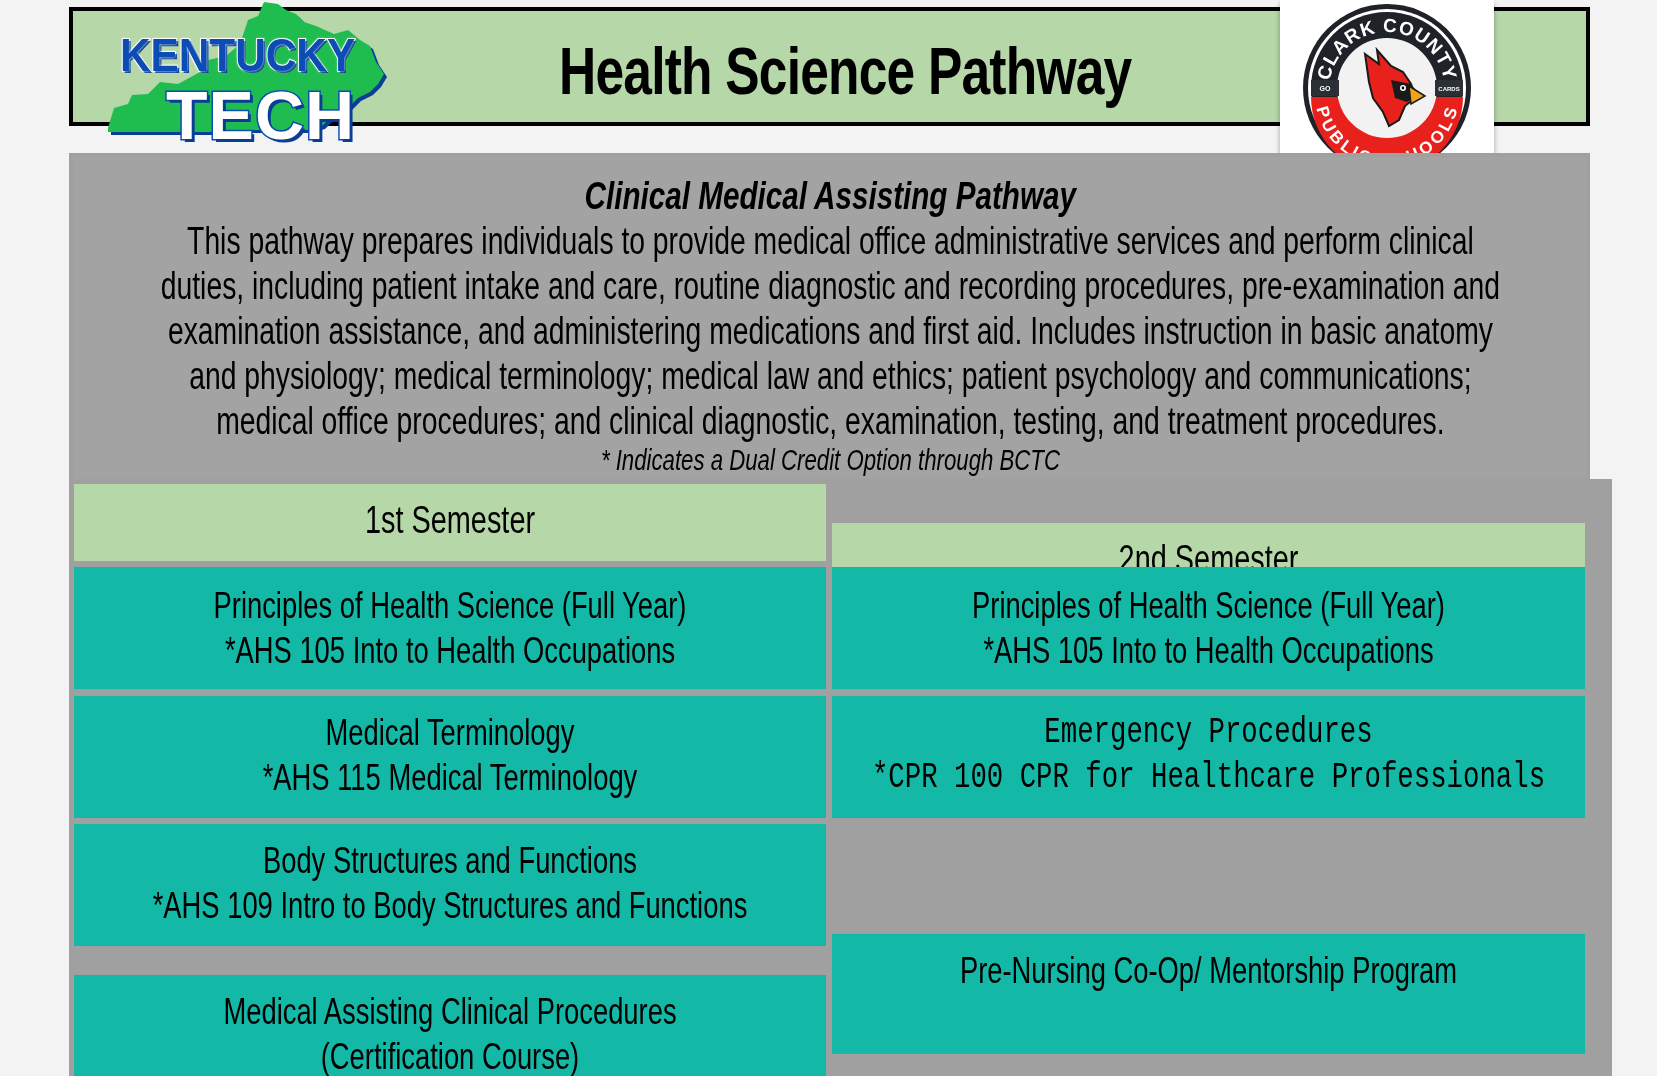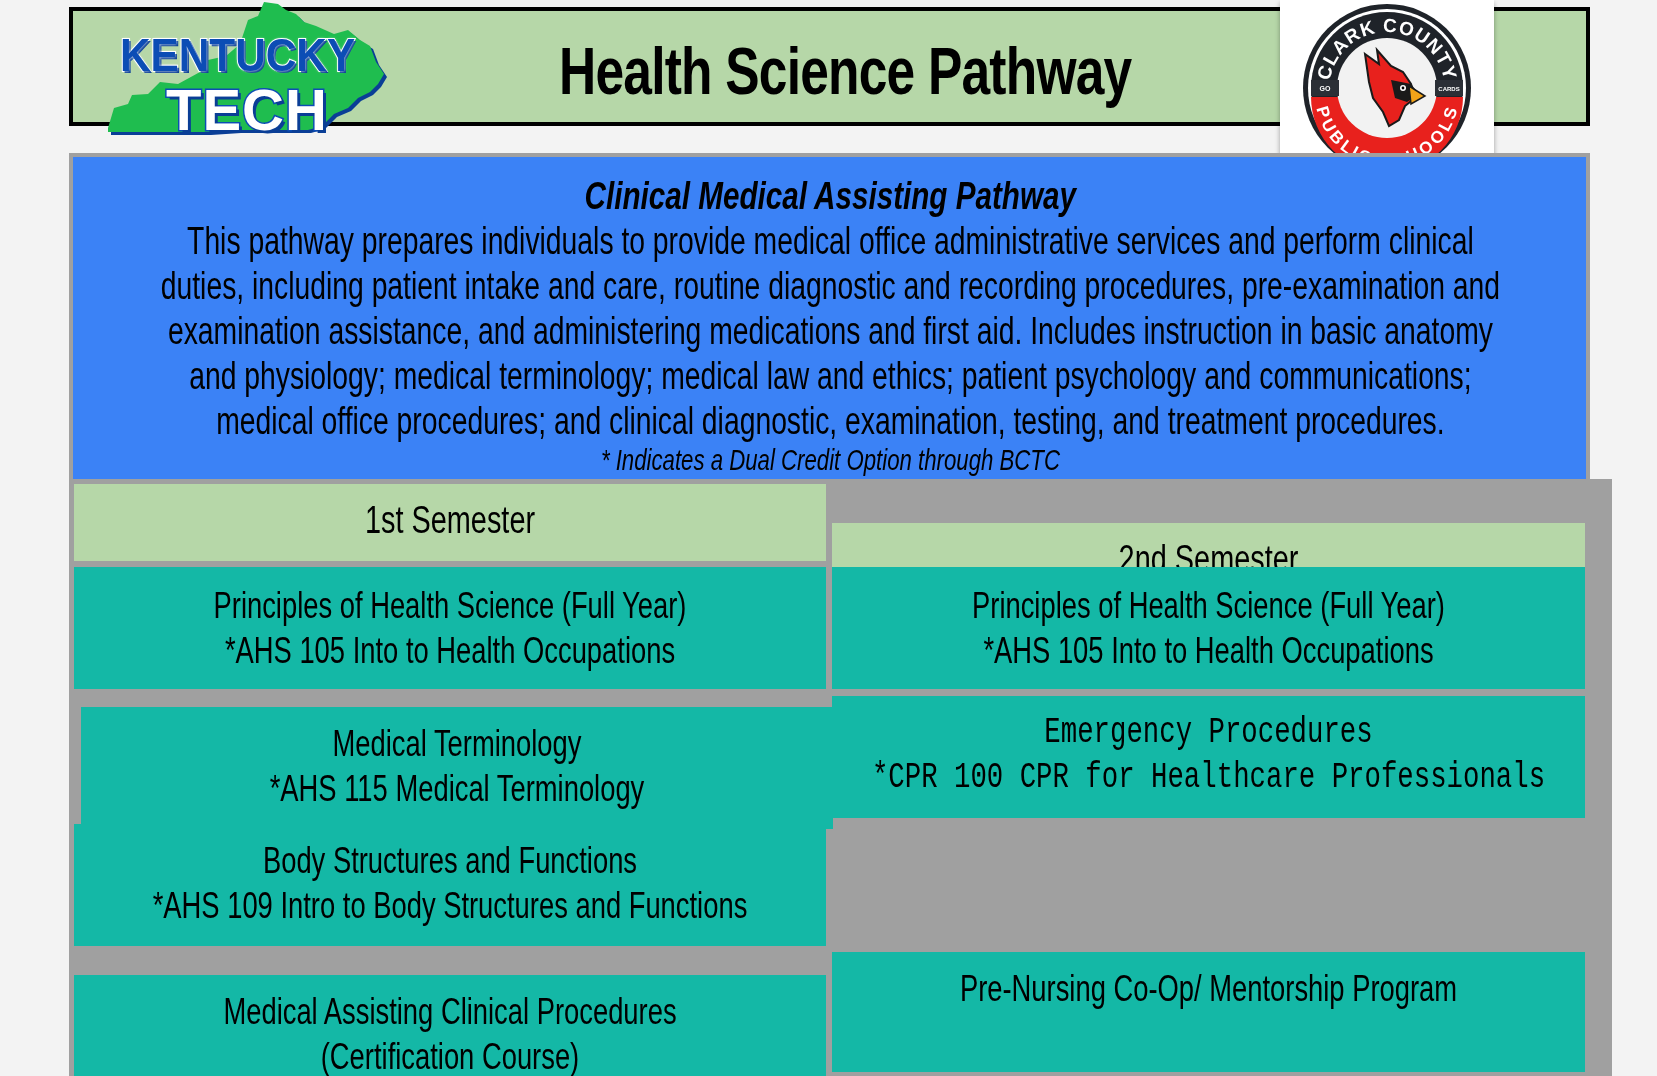--- a/index.html
+++ b/index.html
@@ -27,38 +27,38 @@
     .kt-logo { position: absolute; left: 108px; top: 0; width: 300px; height: 140px; }
     .kt-state { position: absolute; left: 0; top: 0; }
     .kt-word1 {
       position: absolute; left: 12px; top: 28px; font-size: 46px; font-weight: 900;
       color: #0c4db5; letter-spacing: 0px;
       -webkit-text-stroke: 2px #ffffff; paint-order: stroke fill;
       text-shadow: 0 0 3px #fff, 2px 2px 0 #0a3e96;
       transform: scaleX(0.92); transform-origin: 0 0;
     }
     .kt-word2 {
-      position: absolute; left: 58px; top: 76px; font-size: 58px; font-weight: 900;
+      position: absolute; left: 58px; top: 76px; font-size: 68px; font-weight: 900;
       color: #ffffff; letter-spacing: 1px;
       -webkit-text-stroke: 3px #0c4db5; paint-order: stroke fill;
       text-shadow: 3px 3px 0 #0a3e96;
     }
 
     
     .cc-logo {
       position: absolute; left: 1280px; top: 0; width: 214px; height: 177px;
       background: #ffffff; box-shadow: 0 3px 5px rgba(0,0,0,0.35);
     }
     .cc-logo svg { position: absolute; left: 19px; top: 2px; }
 
     
     .desc-box {
       position: absolute; left: 69px; top: 153px; width: 1521px; height: 330px;
       border: 4px solid #a0a0a0; border-bottom: none; box-sizing: border-box;
-      background: #3b82f6;
+      background: #a3a3a3;
     }
     .desc-heading {
       position: absolute; left: 0; right: 0; top: 18px; text-align: center;
       font-size: 38px; font-weight: bold; font-style: italic;
       transform: scaleX(0.78); transform-origin: 760px 0;
     }
     .desc-body {
       position: absolute; left: -200px; right: -200px; top: 62px; text-align: center;
       font-size: 38px; line-height: 45px;
       transform: scaleX(0.745); transform-origin: 960px 0;
@@ -158,35 +158,35 @@
 
   <div class="cell" style="left:5px; top:88px; width:752px; height:122px;">
     <div class="cell-text" style="top:16px;">Principles of Health Science (Full Year)</div>
     <div class="cell-text" style="top:61px;">*AHS 105 Into to Health Occupations</div>
   </div>
   <div class="cell" style="left:763px; top:88px; width:753px; height:122px;">
     <div class="cell-text" style="top:16px;">Principles of Health Science (Full Year)</div>
     <div class="cell-text" style="top:61px;">*AHS 105 Into to Health Occupations</div>
   </div>
 
-  <div class="cell" style="left:12px; top:217px; width:752px; height:122px;margin-top:11px;">
+  <div class="cell" style="left:5px; top:217px; width:752px; height:122px;">
     <div class="cell-text" style="top:14px;">Medical Terminology</div>
     <div class="cell-text" style="top:59px;">*AHS 115 Medical Terminology</div>
   </div>
   <div class="cell" style="left:763px; top:217px; width:753px; height:122px;font-family:Liberation Mono, monospace;">
     <div class="cell-text" style="top:14px;">Emergency Procedures</div>
     <div class="cell-text" style="top:59px;">*CPR 100 CPR for Healthcare Professionals</div>
   </div>
 
   <div class="cell" style="left:5px; top:345px; width:752px; height:122px;">
     <div class="cell-text" style="top:14px;">Body Structures and Functions</div>
     <div class="cell-text" style="top:59px;">*AHS 109 Intro to Body Structures and Functions</div>
   </div>
 
   <div class="cell" style="left:5px; top:496px; width:752px; height:120px;">
     <div class="cell-text" style="top:14px;">Medical Assisting Clinical Procedures</div>
     <div class="cell-text" style="top:59px;">(Certification Course)</div>
   </div>
-  <div class="cell" style="left:763px; top:473px; width:753px; height:120px;padding-left:8px;">
+  <div class="cell" style="left:763px; top:455px; width:753px; height:120px;padding-left:8px;">
     <div class="cell-text" style="top:14px;">Pre-Nursing Co-Op/ Mentorship Program</div>
     <div class="cell-text" style="top:59px;"></div>
   </div>
 </div>
 
 </body></html>

